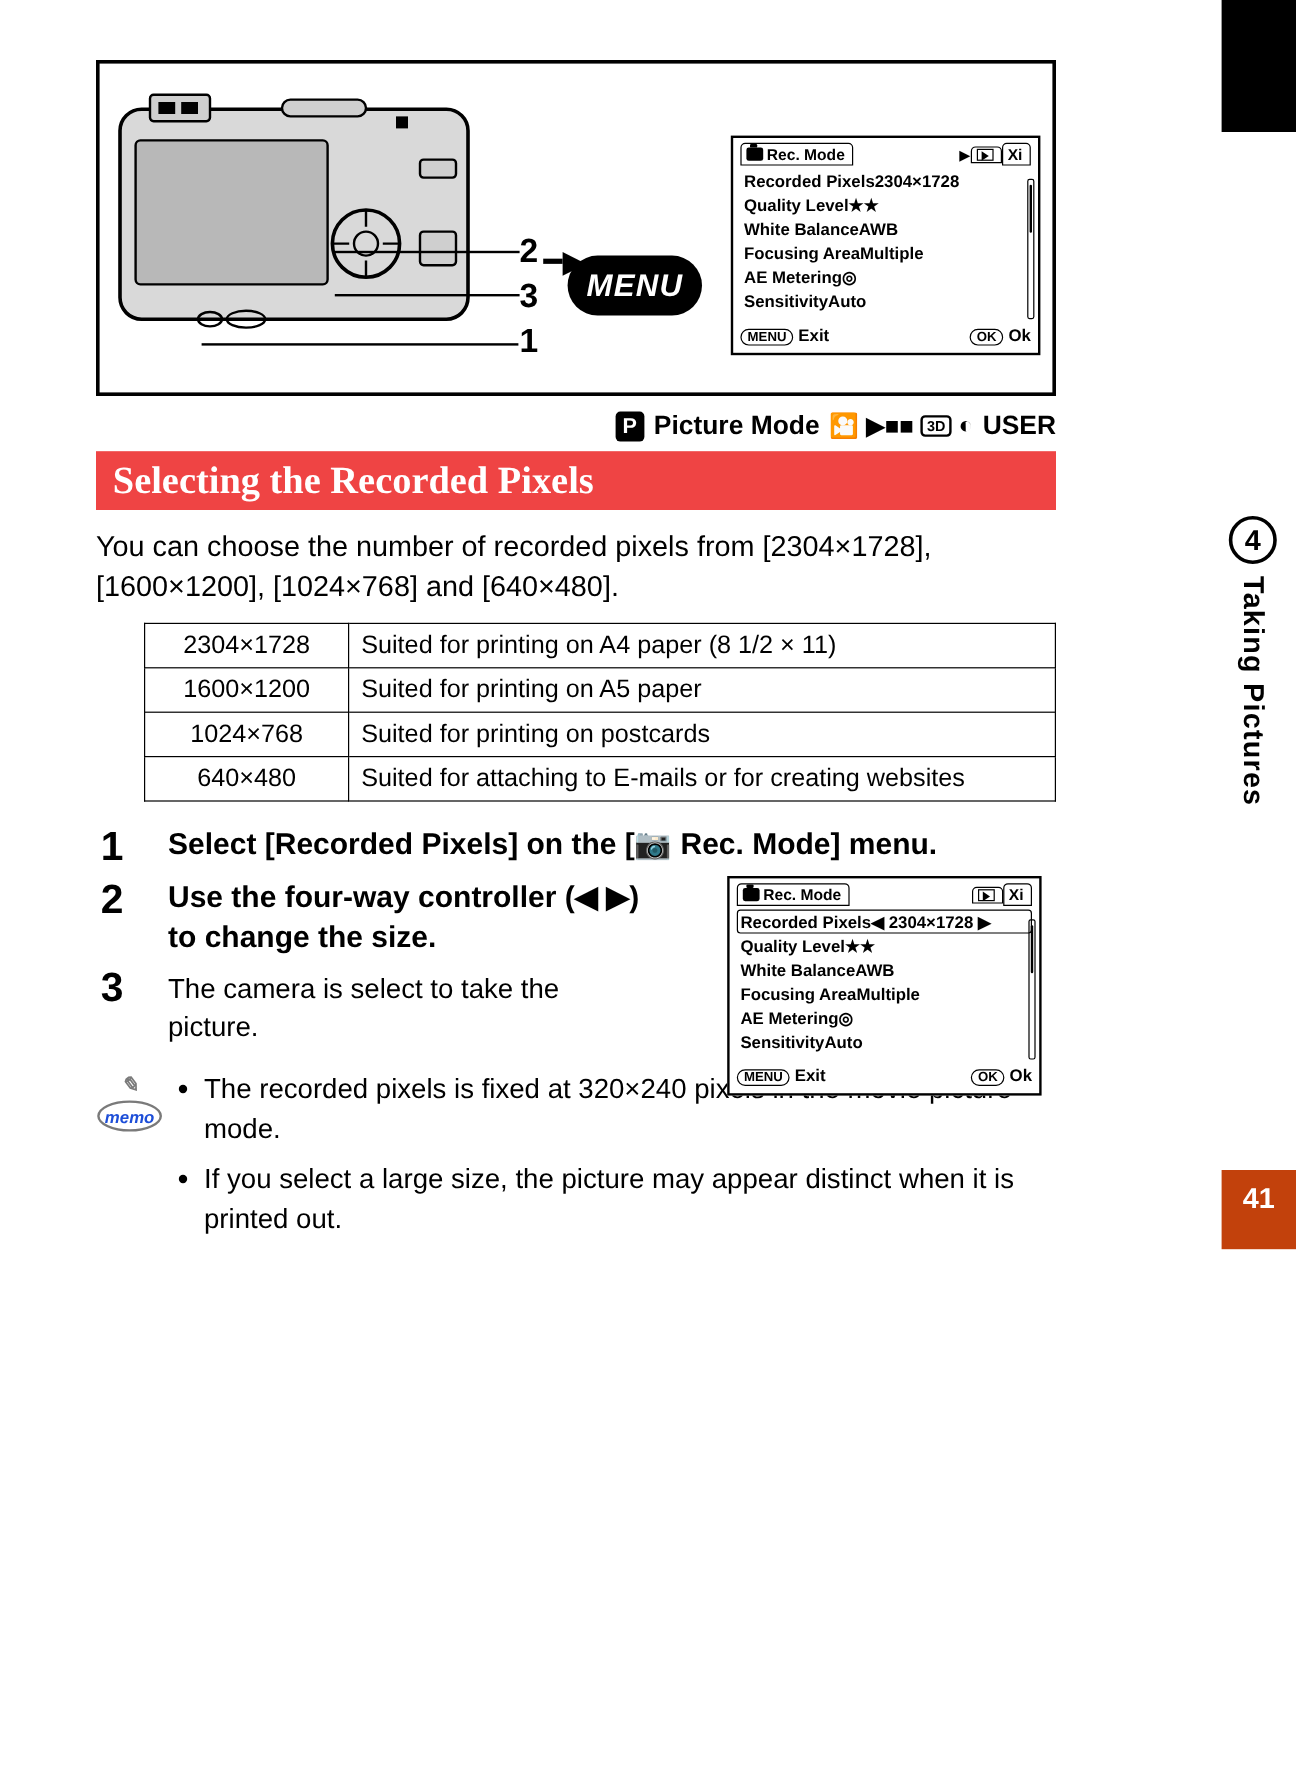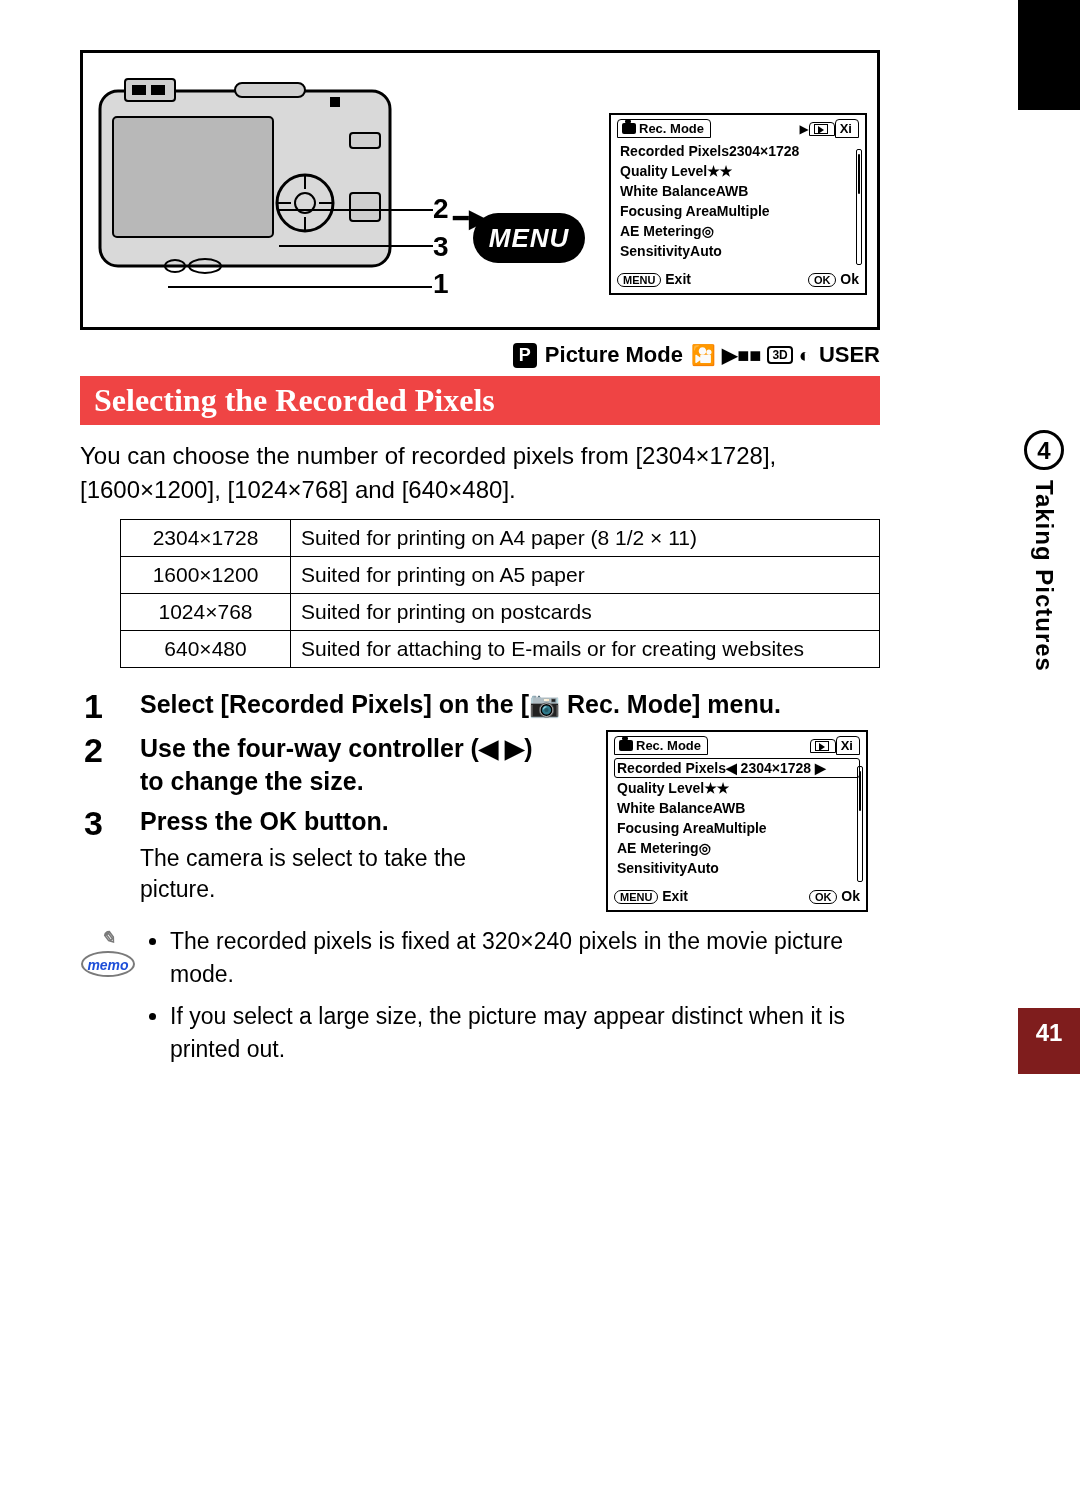--- a/index.html
+++ b/index.html
@@ -227,21 +227,21 @@
     writing-mode: vertical-rl;
     font-size: 24px; font-weight: bold;
     margin: 0 auto;
     letter-spacing: 1px;
   }
   
   .page-num {
     position: absolute;
     right: 0; bottom: 0;
     width: 62px; height: 66px;
-    background: #7f1d1d;
+    background: #c2410c;
     color: #fff;
     font-weight: bold;
     font-size: 24px;
     text-align: center;
     line-height: 50px;
   }
   .cam-icon {
     display:inline-block; width:14px; height:11px; background:#000; position:relative; border-radius:2px;
   }
   .cam-icon:before { content:""; position:absolute; top:-3px; left:3px; width:6px; height:3px; background:#000; border-radius:1px;}
@@ -377,21 +377,20 @@
       <div class="step-num">1</div>
       <div class="step-txt">Select [Recorded Pixels] on the [📷 Rec. Mode] menu.</div>
     </div>
     <div class="step-row" style="margin-top:6px;">
       <div class="step-num">2</div>
       <div class="step-txt" style="max-width:400px;">Use the four-way controller (◀ ▶) to change the size.</div>
     </div>
     <div class="step-row" style="margin-top:6px;">
       <div class="step-num">3</div>
       <div class="step-txt" style="max-width:400px;">
-        <div>Press the OK button.</div>
         <div class="substep">The camera is select to take the picture.</div>
       </div>
     </div>
 
     <div class="mini-screen2">
       <div class="ms-tabs">
         <div class="ms-tab">
           <span class="cam-icon"></span>
           <span>Rec. Mode</span>
         </div>

